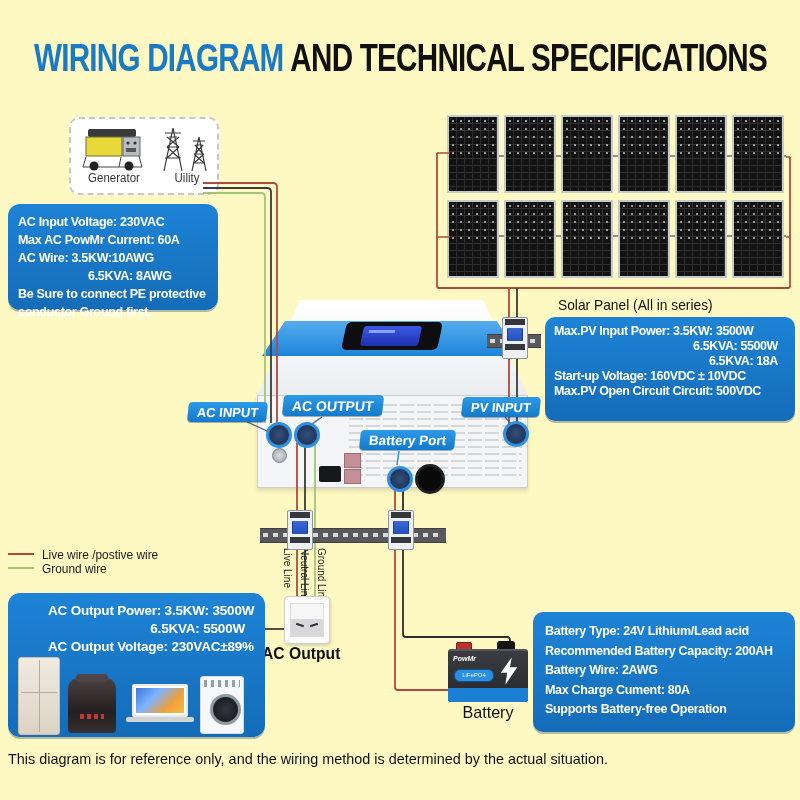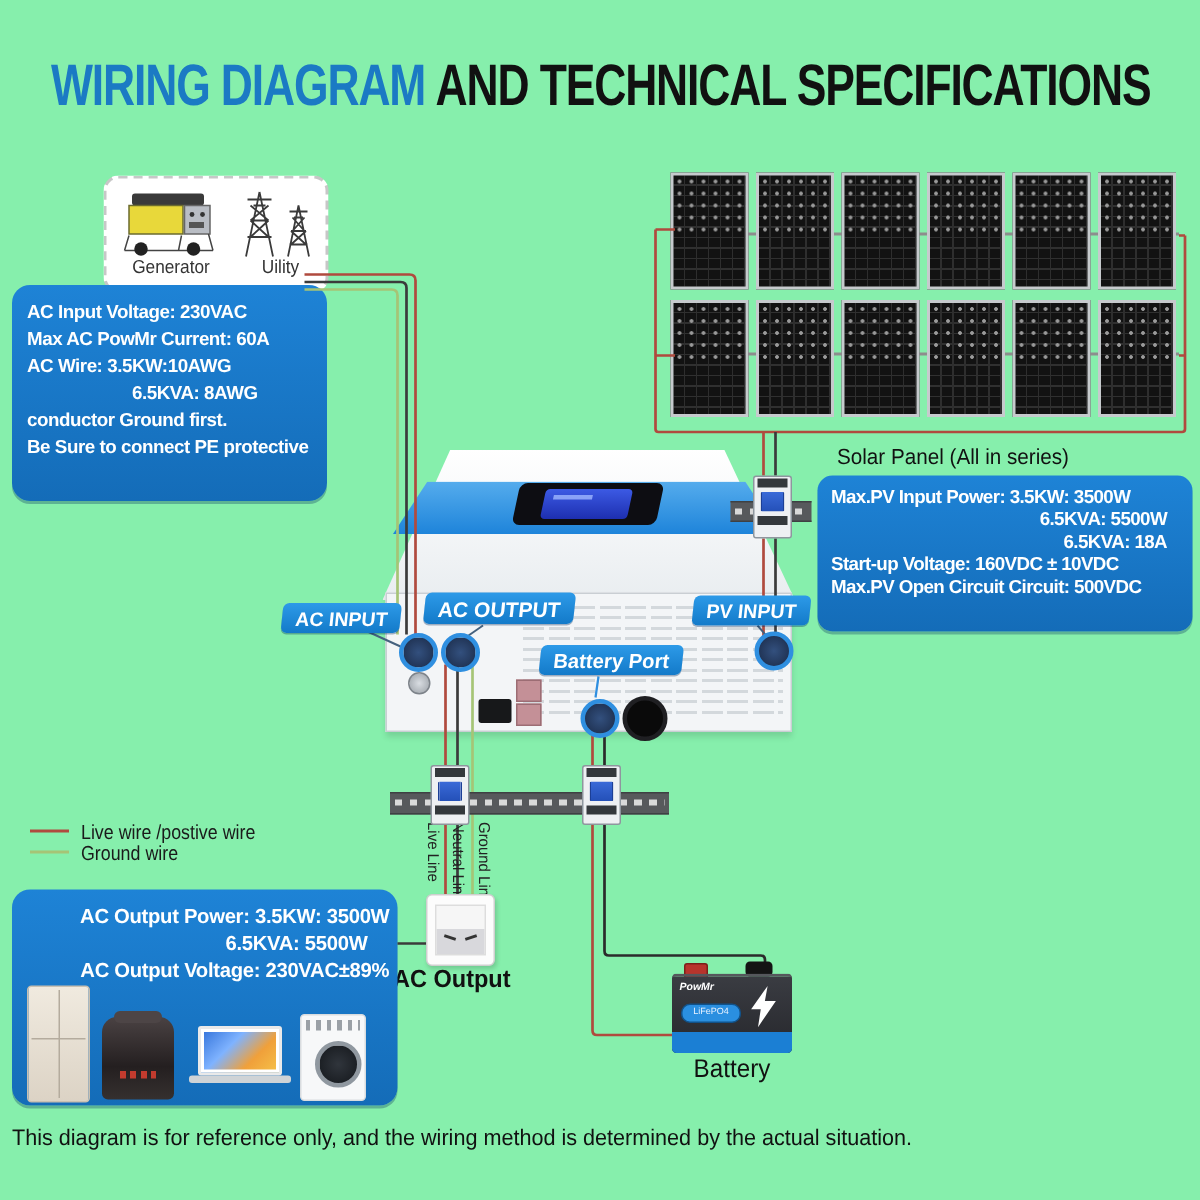--- a/index.html
+++ b/index.html
@@ -1,43 +1,43 @@
 <!DOCTYPE html>
 <html><head>
 <meta charset="utf-8">
 <style>
   html,body{margin:0;padding:0;background:#fff;font-family:"Liberation Sans","DejaVu Sans",sans-serif;}
-  #stage{position:relative;width:800px;height:800px;background:#86efac;overflow:hidden;}
+  #stage{position:relative;width:800px;height:800px;background:#fef9c3;overflow:hidden;}
 
   
   .title{position:absolute;left:34px;top:36px;font-size:39px;font-weight:800;white-space:nowrap;
          transform:scaleX(.76);transform-origin:left top;letter-spacing:-1px;color:#111;}
   .title .hl{color:#1b7ac4;}
   .title .rest{margin-left:9px;}
 
   
   .srcbox{position:absolute;left:69px;top:117px;width:150px;height:78px;border:2px dashed #c7c7c7;
           border-radius:10px;background:#fff;box-sizing:border-box;}
   .srclabel{position:absolute;font-size:12.5px;color:#333;text-align:center;transform:scaleX(.92);}
   .gen-icon{position:absolute;left:8px;top:7px;}
   .util-icon{position:absolute;left:88px;top:6px;}
 
   
   .specbox{position:absolute;background:linear-gradient(#1e83d6,#146cb8);color:#fff;font-weight:700;
            border-radius:12px;box-sizing:border-box;box-shadow:0 2px 0 rgba(0,40,90,.3);z-index:2;}
   .ln{white-space:nowrap;}
-  #box-ac-input{left:8px;top:190px;width:210px;height:144px;padding:9px 10px;
+  #box-ac-input{left:8px;top:204px;width:210px;height:106px;padding:9px 10px;
                 font-size:12.5px;letter-spacing:-.3px;line-height:18px;}
   #box-ac-input .indent{padding-left:70px;}
   #box-pv{left:545px;top:317px;width:250px;height:104px;padding:7px 9px;
           font-size:12.5px;letter-spacing:-.4px;line-height:15px;border-radius:10px;}
   #box-pv .right{text-align:right;padding-right:8px;}
   #box-ac-output{left:8px;top:593px;width:257px;height:144px;padding-top:9px;
                  font-size:13.5px;letter-spacing:-.2px;line-height:18px;}
-  #box-ac-output .c{text-align:center;padding-left:40px;}
+  #box-ac-output .c{text-align:left;padding-left:40px;}
   #box-ac-output .right{text-align:right;padding-right:20px;}
   #box-battery{left:533px;top:612px;width:262px;height:120px;padding:10px 12px;
                font-size:12.5px;letter-spacing:-.3px;line-height:19.5px;border-radius:10px;}
   .solar-caption{position:absolute;left:558px;top:297px;font-size:14.5px;color:#111;transform:scaleX(.95);
                  transform-origin:left top;white-space:nowrap;}
 
   
   .row-link{position:absolute;left:450px;width:336px;height:2px;background:#8d8d8d;z-index:1;}
   #row-link-1{top:155px;} #row-link-2{top:235px;}
   .panel-row{position:absolute;left:447px;display:flex;gap:5px;z-index:2;}
@@ -95,21 +95,21 @@
   .breaker{position:absolute;width:26px;height:40px;background:#eef0f3;border:1px solid #8e969e;
            border-radius:2px;z-index:6;box-sizing:border-box;}
   .breaker .b-top,.breaker .b-bot{height:6px;margin:1px 2px;background:#34383c;}
   .breaker .b-tog{height:13px;margin:3px 4px;background:linear-gradient(#3a6ad8,#2450b8);border-radius:1px;
                   border-left:1px solid #1c3f96;border-right:1px solid #1c3f96;}
   #breaker-pv{left:502px;top:317px;height:42px;}
   #breaker-ac{left:287px;top:510px;}
   #breaker-bat{left:388px;top:510px;}
 
   
-  .legend{position:absolute;left:20px;top:547px;z-index:3;}
+  .legend{position:absolute;left:8px;top:547px;z-index:3;}
   .leg-row{display:flex;align-items:center;height:14px;}
   .leg-swatch{width:26px;height:2px;margin-right:8px;}
   .leg-label{font-size:13.5px;color:#1a1a1a;transform:scaleX(.88);transform-origin:left center;white-space:nowrap;}
 
   
   .outlet{position:absolute;left:284px;top:596px;width:44px;height:46px;background:#fcfcfc;border:1px solid #cfcfcf;
           border-radius:4px;z-index:6;box-shadow:1px 2px 3px rgba(0,0,0,.15);}
   .outlet .face{position:absolute;left:5px;right:5px;top:6px;bottom:6px;border:1px solid #ddd;
           background:linear-gradient(#f6f6f6 48%,#d8d8dc 48%);}
   .outlet .face:before,.outlet .face:after{content:"";position:absolute;top:20px;width:8px;height:2px;background:#333;}
@@ -197,22 +197,22 @@
     </span>
     <span class="srclabel" style="left:6px;top:52px;width:74px;">Generator</span>
     <span class="srclabel" style="left:92px;top:52px;width:48px;">Uility</span>
   </div>
 
   <div class="specbox" id="box-ac-input">
     <div class="ln">AC Input Voltage: 230VAC</div>
     <div class="ln">Max AC PowMr Current: 60A</div>
     <div class="ln">AC Wire: 3.5KW:10AWG</div>
     <div class="ln indent">6.5KVA: 8AWG</div>
+    <div class="ln">Be Sure to connect PE protective</div>
     <div class="ln">conductor Ground first.</div>
-    <div class="ln">Be Sure to connect PE protective</div>
   </div>
 
   <div class="row-link" id="row-link-1"></div>
   <div class="row-link" id="row-link-2"></div>
   <div class="panel-row" id="panel-row-1">
       <div class="solar-panel">
         <div class="cells"></div>
       </div>
       <div class="solar-panel">
         <div class="cells"></div>
@@ -367,15 +367,22 @@
     <span class="bat-pill">LiFePO4</span>
     <span class="bolt">
       <svg width="22" height="30" viewBox="0 0 24 32">
           <path d="M15 1 L3 18 h7 L8 31 L21 12 h-8 Z" fill="#fff"></path>
         </svg>
     </span>
     <div class="bat-stripe"></div>
   </div>
   <div class="bat-label">Battery</div>
 
+  <div class="specbox" id="box-battery">
+    <div class="ln">Battery Type: 24V Lithium/Lead acid</div>
+    <div class="ln">Recommended Battery Capacity: 200AH</div>
+    <div class="ln">Battery Wire: 2AWG</div>
+    <div class="ln">Max Charge Cument: 80A</div>
+    <div class="ln">Supports Battery-free Operation</div>
+  </div>
 
   <div class="footer">This diagram is for reference only, and the wiring method is determined by the actual situation.</div>
 </div>
 
 </body></html>

